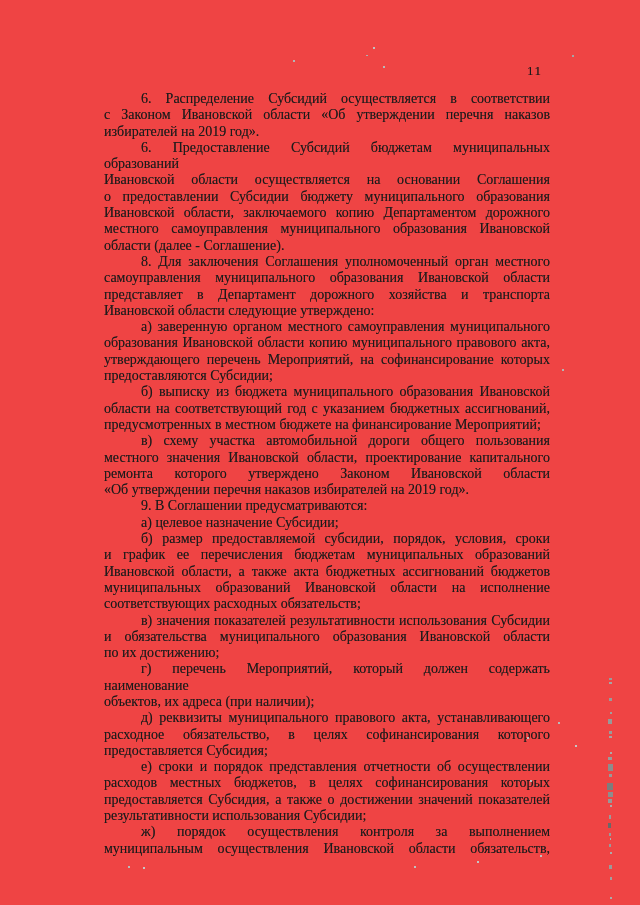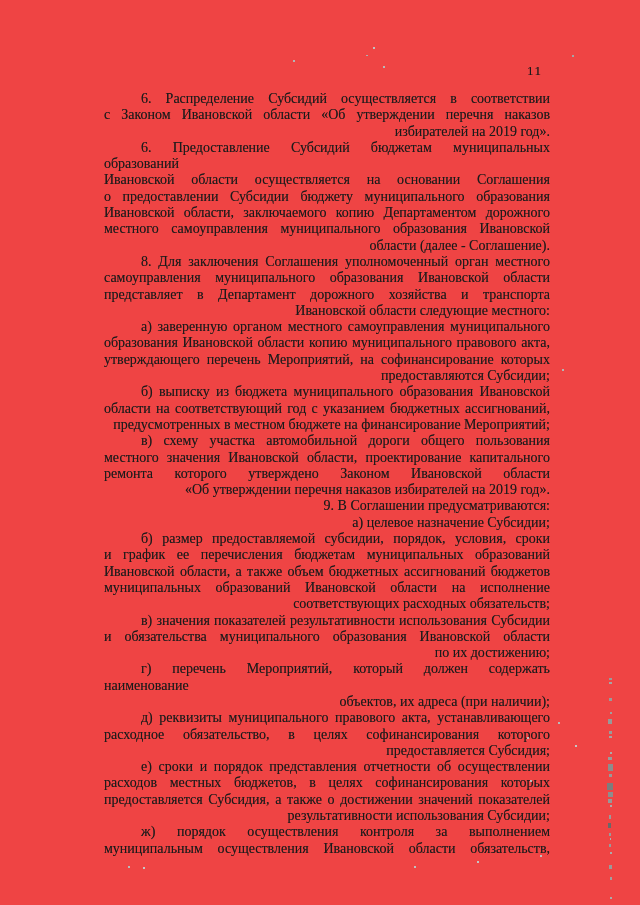--- a/index.html
+++ b/index.html
@@ -25,21 +25,21 @@
   .doc-body {
     position: absolute;
     left: 84px; top: 91px;
     width: 446px;
     font-size: 14px;
     line-height: 16.3px;
     color: #1b1b1b;
     text-shadow: 0 0 0.5px rgba(27,27,27,0.5);
     margin-left: 20px;
   }
-  .line { text-align: right; }
+  .line { text-align: left; }
   .line.just { text-align: justify; text-align-last: justify; }
   .line.indent { text-indent: 37px; }
   .mark { position: absolute; }
 </style>
 </head>
 <body>
 
 <div class="page">
   <div class="page-number">11</div>
 
@@ -49,37 +49,37 @@
       <div class="line">избирателей на 2019 год».</div>
       <div class="line indent just">6. Предоставление Субсидий бюджетам муниципальных образований</div>
       <div class="line just">Ивановской области осуществляется на основании Соглашения</div>
       <div class="line just">о предоставлении Субсидии бюджету муниципального образования</div>
       <div class="line just">Ивановской области, заключаемого копию Департаментом дорожного</div>
       <div class="line just">местного самоуправления муниципального образования Ивановской</div>
       <div class="line">области (далее - Соглашение).</div>
       <div class="line indent just">8. Для заключения Соглашения уполномоченный орган местного</div>
       <div class="line just">самоуправления муниципального образования Ивановской области</div>
       <div class="line just">представляет в Департамент дорожного хозяйства и транспорта</div>
-      <div class="line">Ивановской области следующие местного:</div>
+      <div class="line">Ивановской области следующие утверждено:</div>
       <div class="line indent just">а) заверенную органом местного самоуправления муниципального</div>
       <div class="line just">образования Ивановской области копию муниципального правового акта,</div>
       <div class="line just">утверждающего перечень Мероприятий, на софинансирование которых</div>
       <div class="line">предоставляются Субсидии;</div>
       <div class="line indent just">б) выписку из бюджета муниципального образования Ивановской</div>
       <div class="line just">области на соответствующий год с указанием бюджетных ассигнований,</div>
       <div class="line">предусмотренных в местном бюджете на финансирование Мероприятий;</div>
       <div class="line indent just">в) схему участка автомобильной дороги общего пользования</div>
       <div class="line just">местного значения Ивановской области, проектирование капитального</div>
       <div class="line just">ремонта которого утверждено Законом Ивановской области</div>
       <div class="line">«Об утверждении перечня наказов избирателей на 2019 год».</div>
       <div class="line indent">9. В Соглашении предусматриваются:</div>
       <div class="line indent">а) целевое назначение Субсидии;</div>
       <div class="line indent just">б) размер предоставляемой субсидии, порядок, условия, сроки</div>
       <div class="line just">и график ее перечисления бюджетам муниципальных образований</div>
-      <div class="line just">Ивановской области, а также объем бюджетных ассигнований бюджетов</div>
+      <div class="line just">Ивановской области, а также акта бюджетных ассигнований бюджетов</div>
       <div class="line just">муниципальных образований Ивановской области на исполнение</div>
       <div class="line">соответствующих расходных обязательств;</div>
       <div class="line indent just">в) значения показателей результативности использования Субсидии</div>
       <div class="line just">и обязательства муниципального образования Ивановской области</div>
       <div class="line">по их достижению;</div>
       <div class="line indent just">г) перечень Мероприятий, который должен содержать наименование</div>
       <div class="line">объектов, их адреса (при наличии);</div>
       <div class="line indent just">д) реквизиты муниципального правового акта, устанавливающего</div>
       <div class="line just">расходное обязательство, в целях софинансирования которого</div>
       <div class="line">предоставляется Субсидия;</div>

